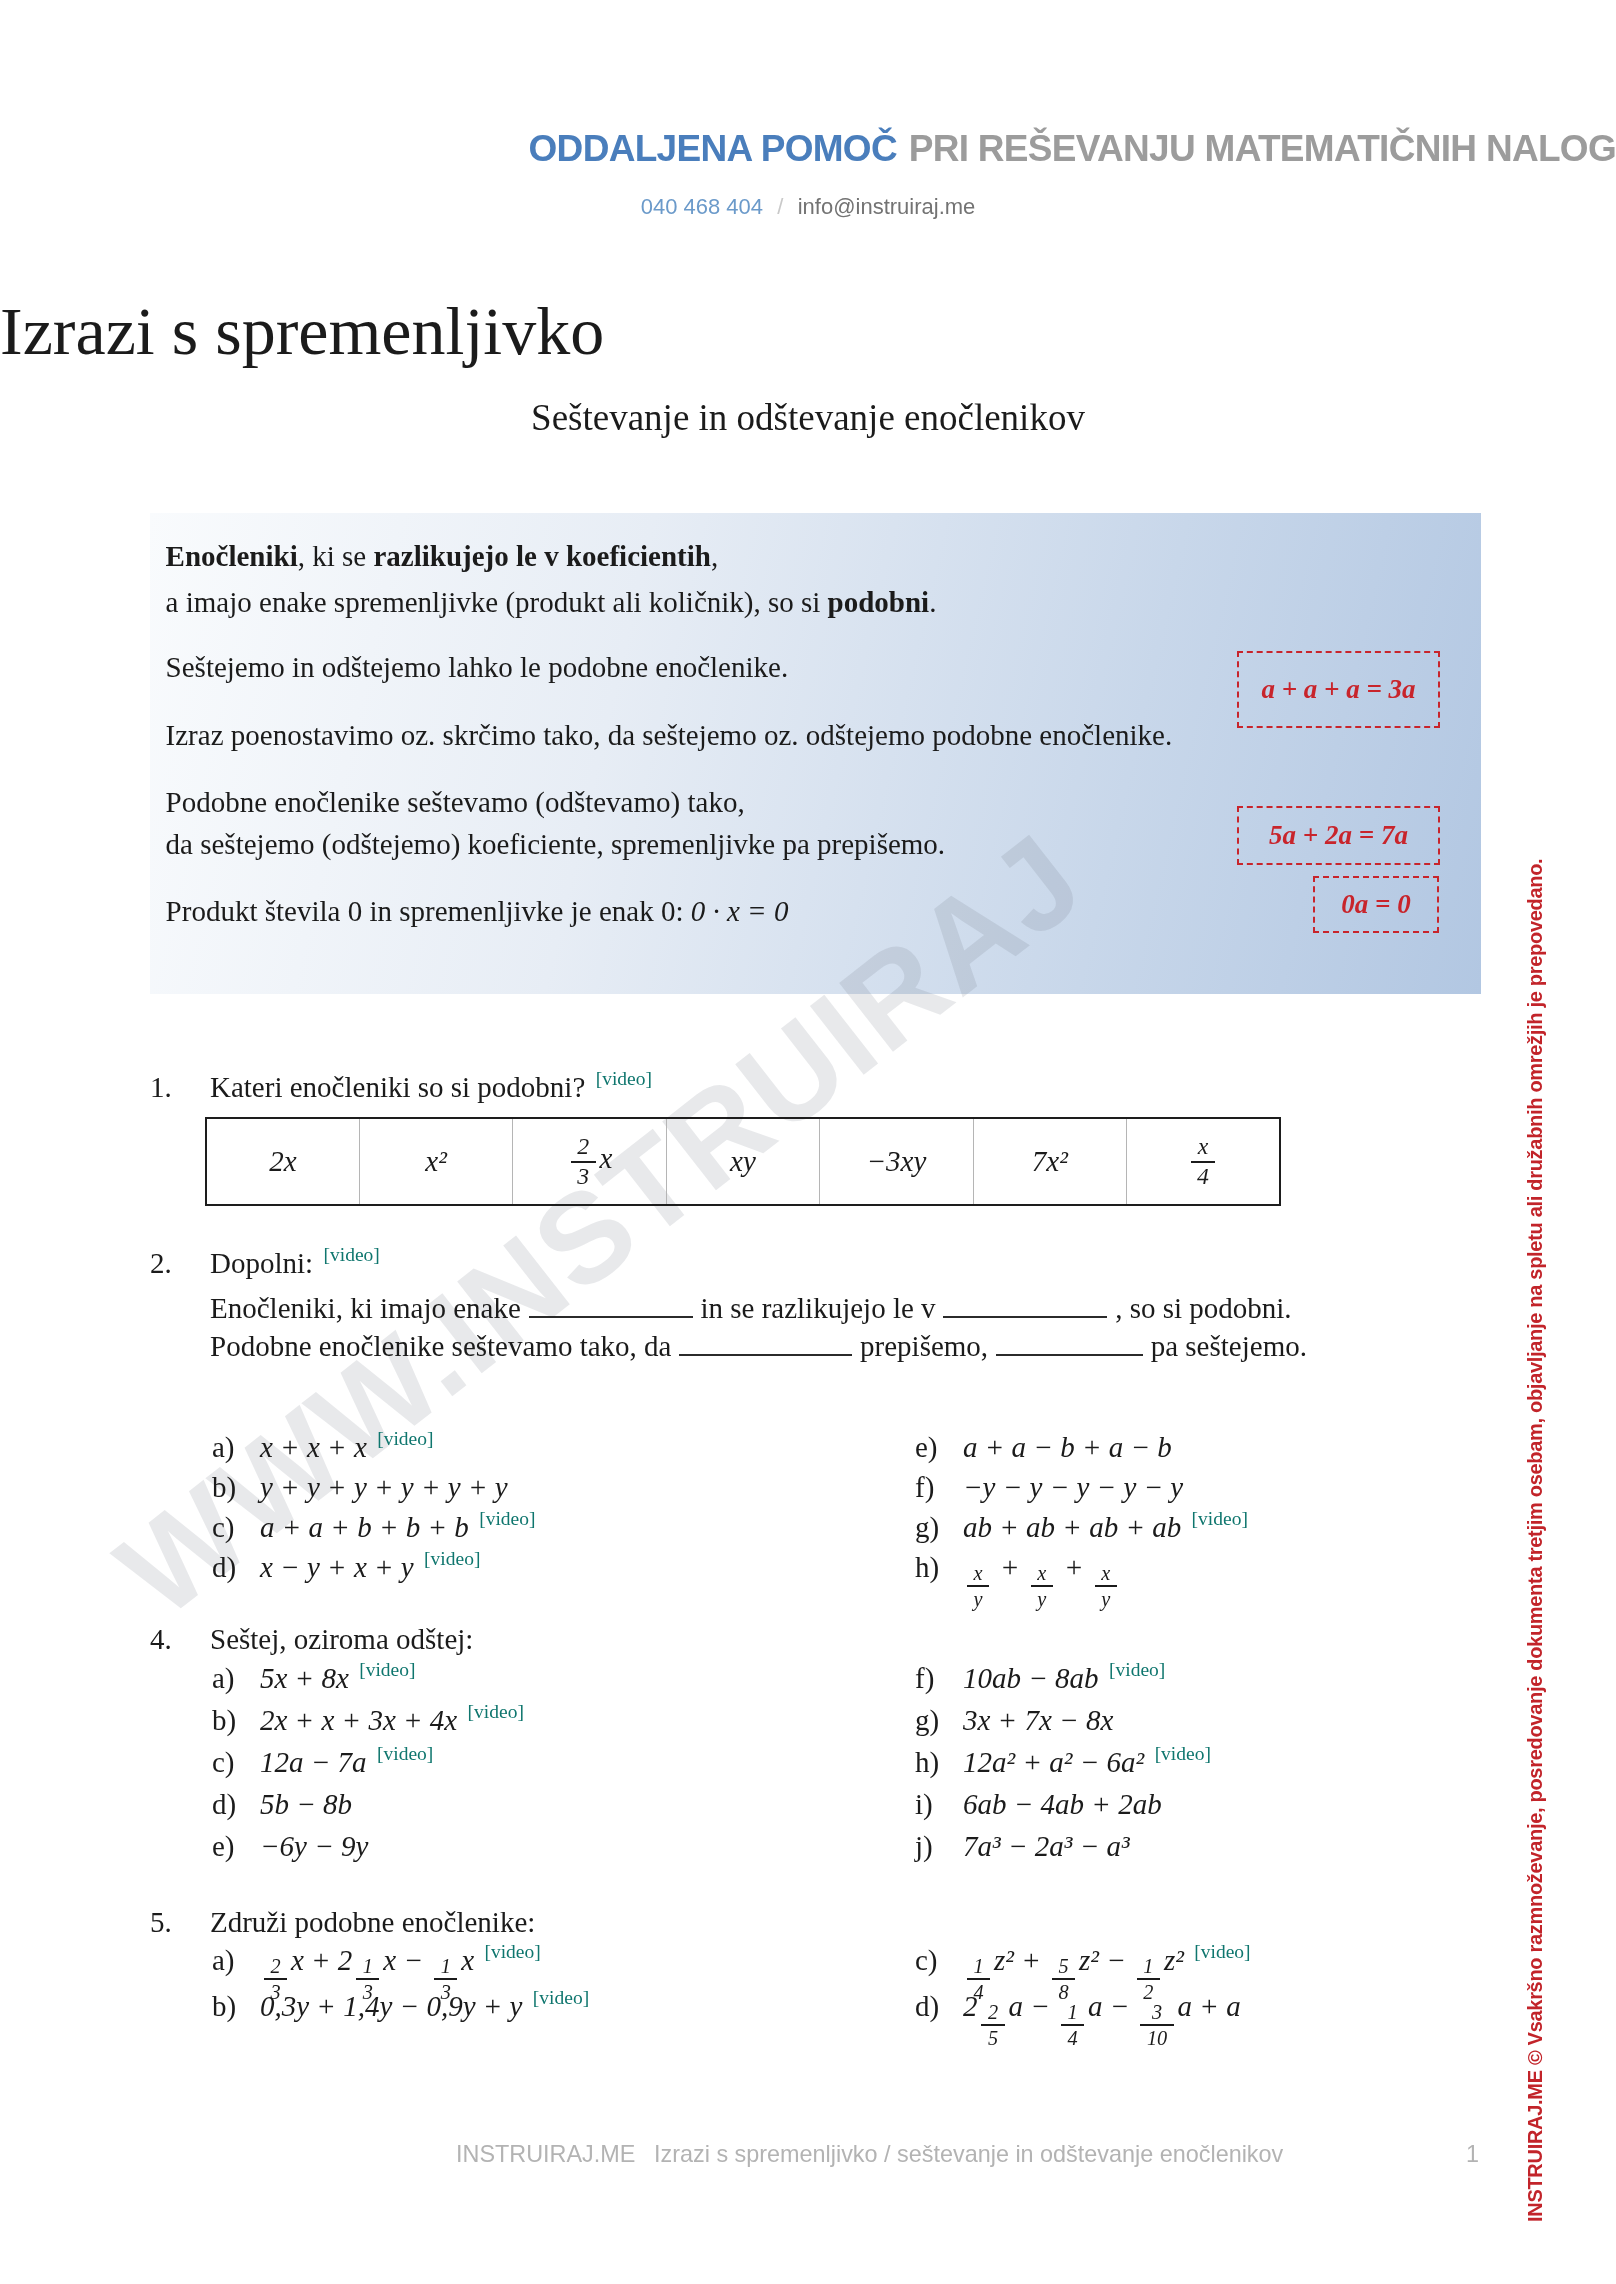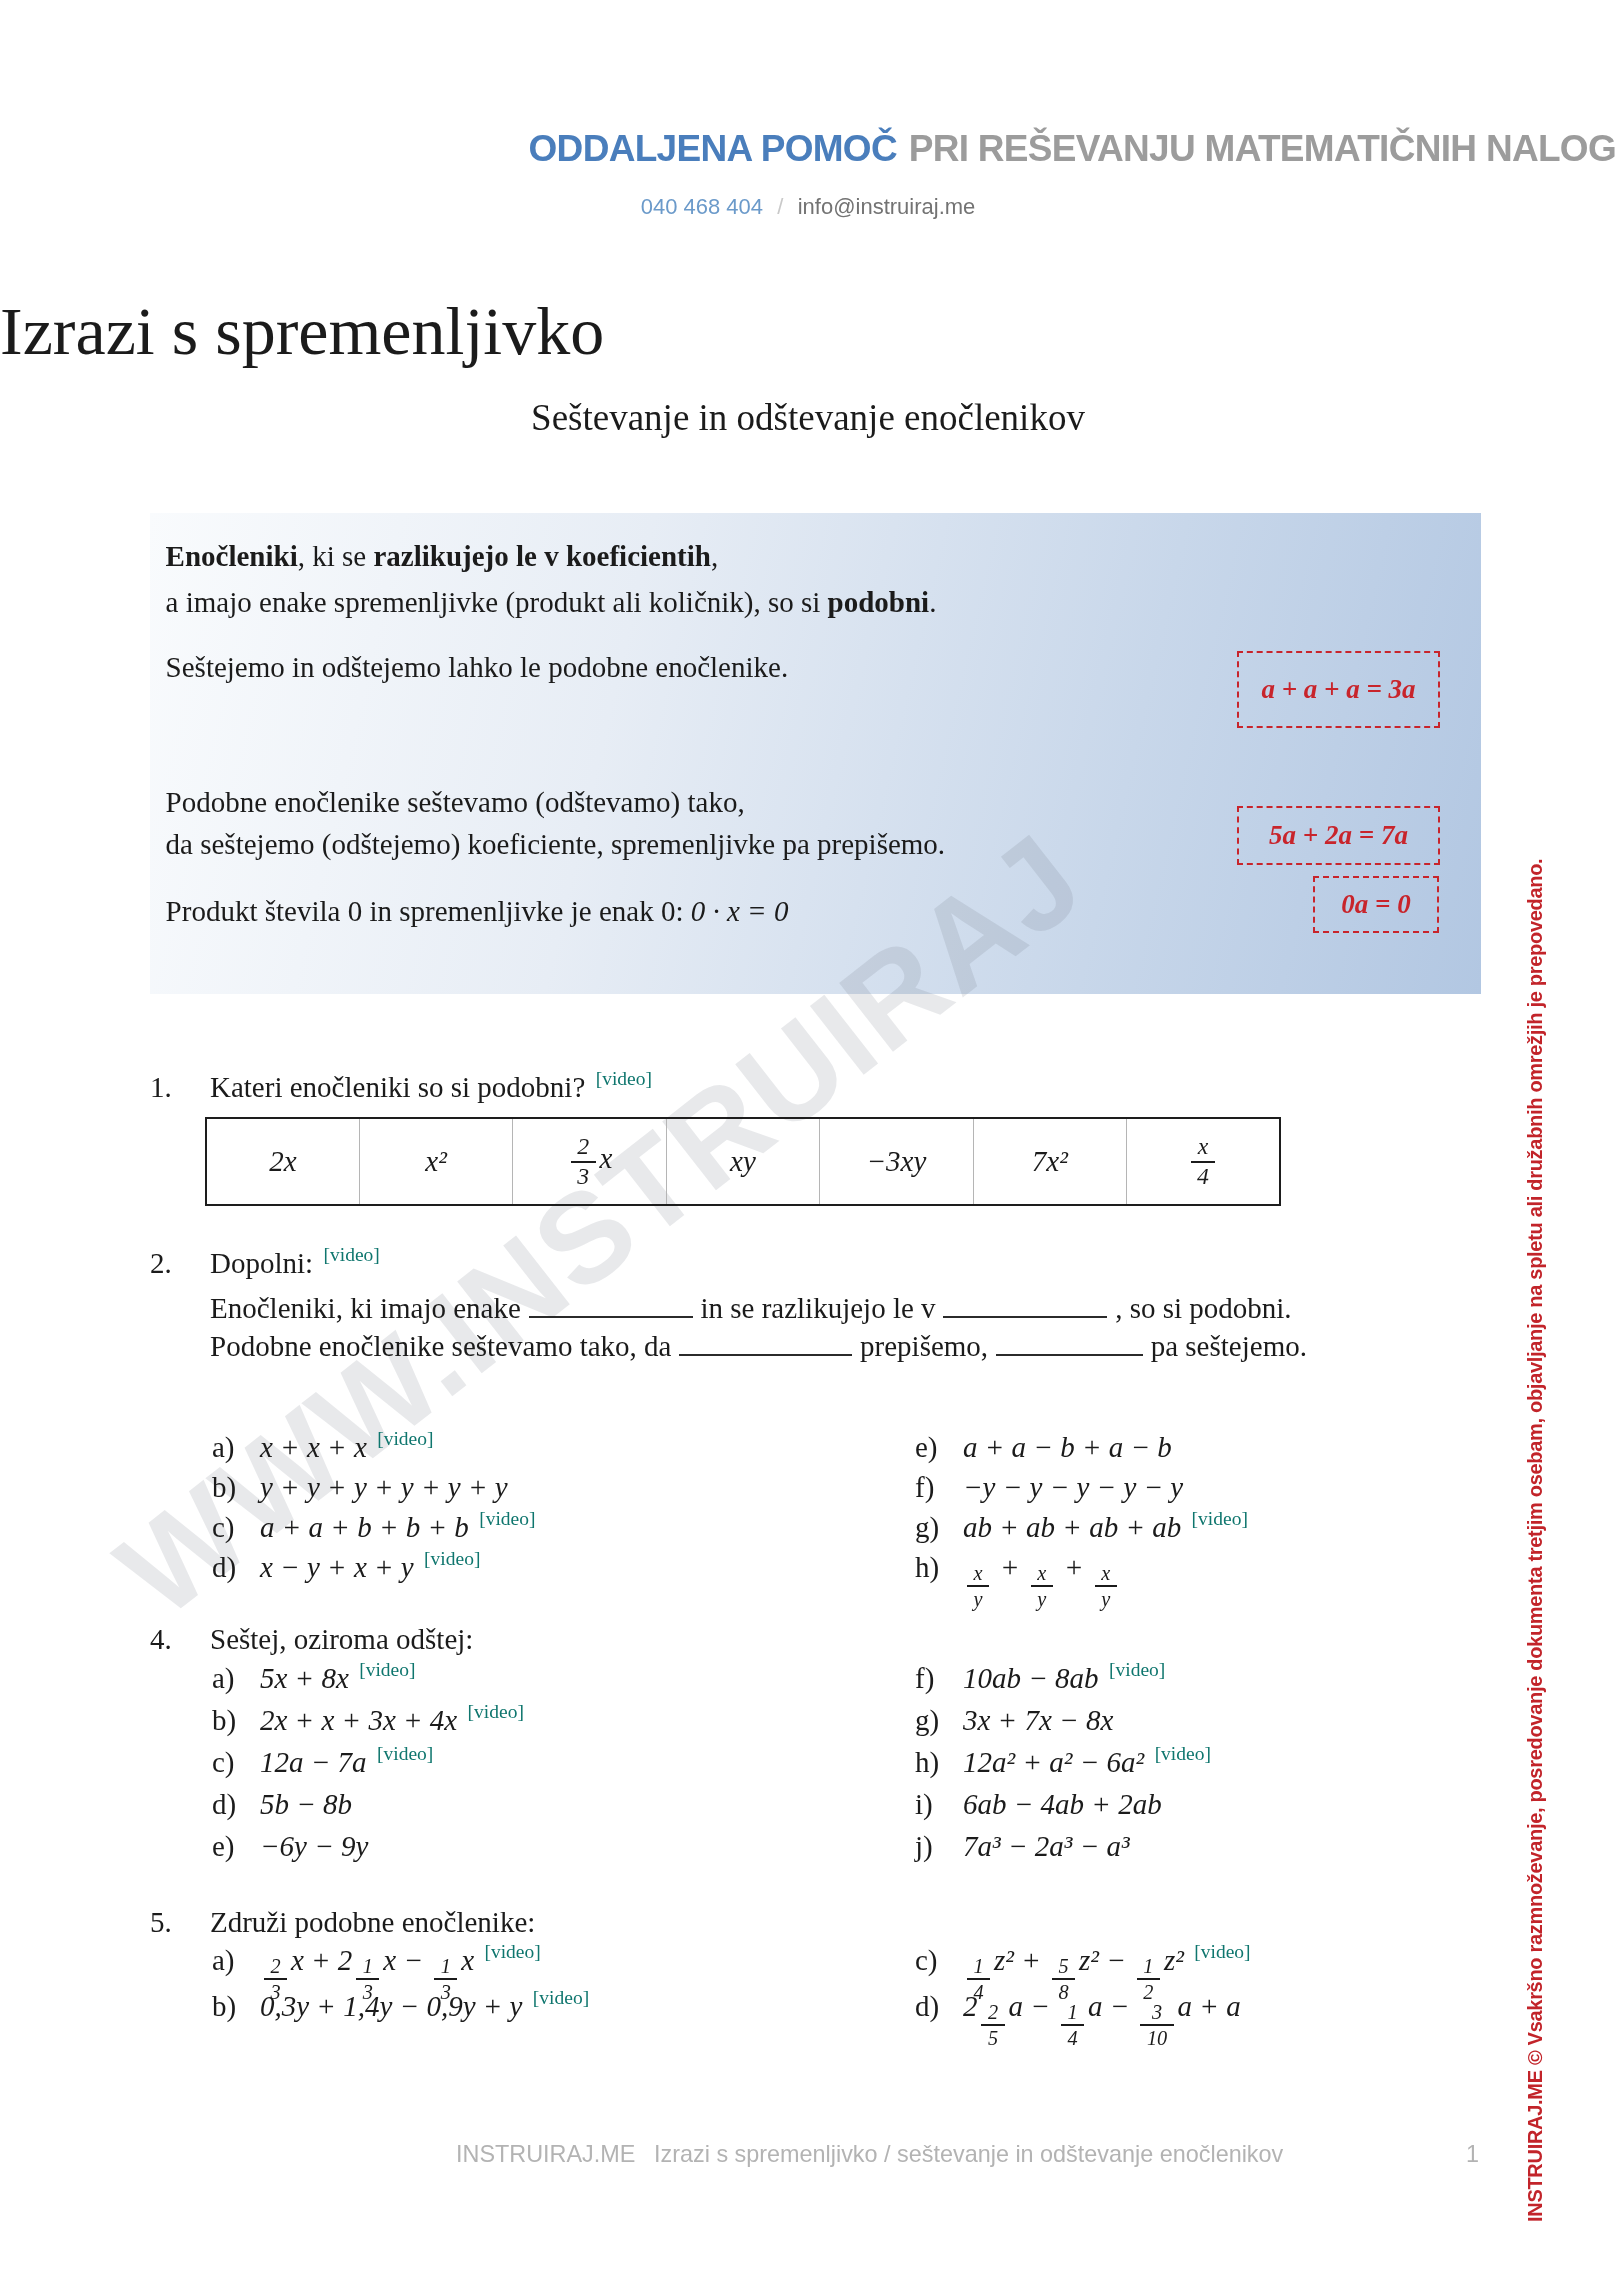--- a/index.html
+++ b/index.html
@@ -89,20 +89,21 @@
     <span class="phone">040 468 404</span><span class="slash">/</span><span class="email">info@instruiraj.me</span>
   </div>
 
   <h1 class="doc-title" style="margin:0;font-weight:400;">Izrazi s spremenljivko</h1>
   <h2 class="doc-subtitle" style="margin:0;font-weight:400;">Seštevanje in odštevanje enočlenikov</h2>
 
   <section class="info-box">
     <p class="ib-p p1"><span class="mt b">Enočleniki</span><span class="mt">, ki se </span><span class="mt b">razlikujejo le v koeficientih</span><span class="mt">,</span></p>
     <p class="ib-p p2"><span class="mt">a imajo enake spremenljivke (produkt ali količnik), so si </span><span class="mt b">podobni</span><span class="mt">.</span></p>
     <p class="ib-p p3"><span class="mt">Seštejemo in odštejemo lahko le podobne enočlenike.</span></p>
+    <p class="ib-p p4"><span class="mt">Izraz poenostavimo oz. skrčimo tako, da seštejemo oz. odštejemo podobne enočlenike.</span></p>
     <p class="ib-p p5"><span class="mt">Podobne enočlenike seštevamo (odštevamo) tako,</span></p>
     <p class="ib-p p6"><span class="mt">da seštejemo (odštejemo) koeficiente, spremenljivke pa prepišemo.</span></p>
     <p class="ib-p p7"><span class="mt">Produkt števila 0 in spremenljivke je enak 0: </span><span class="mi">0 · x = 0</span></p>
     <div class="ex-box ex-a">
         <span>a + a + a = 3a</span>
       </div>
     <div class="ex-box ex-b">
         <span>5a + 2a = 7a</span>
       </div>
     <div class="ex-box ex-c">

